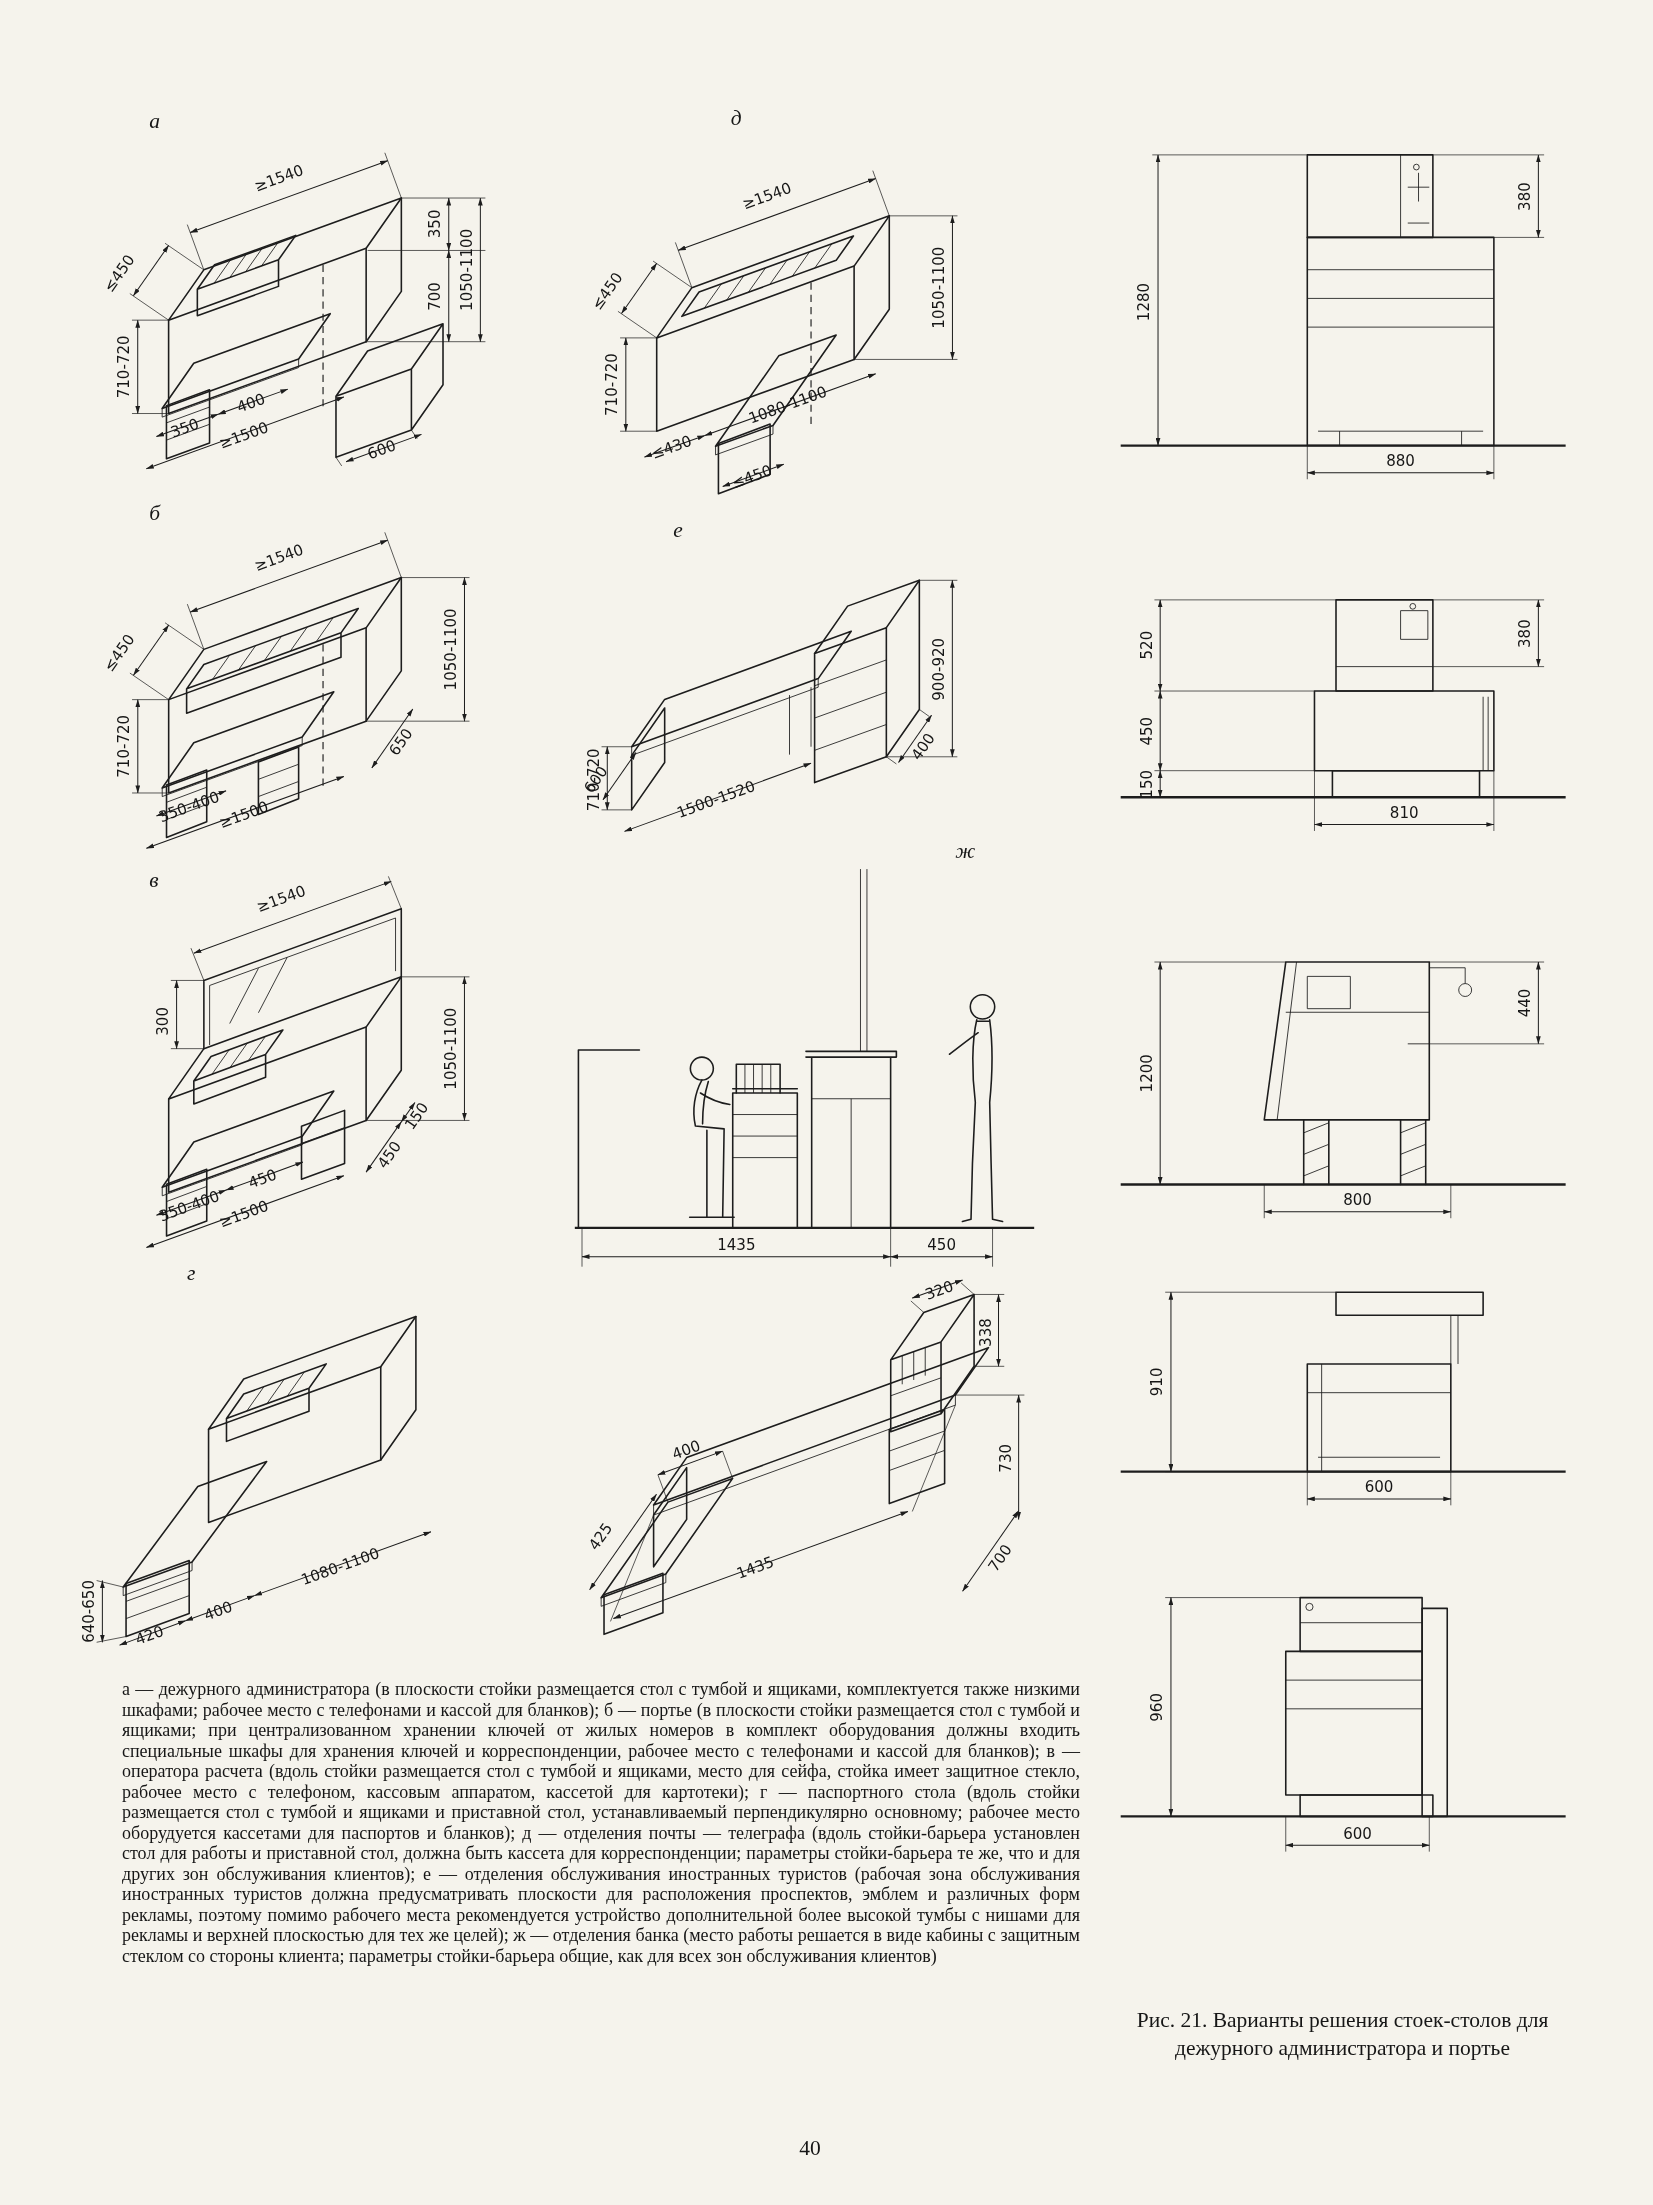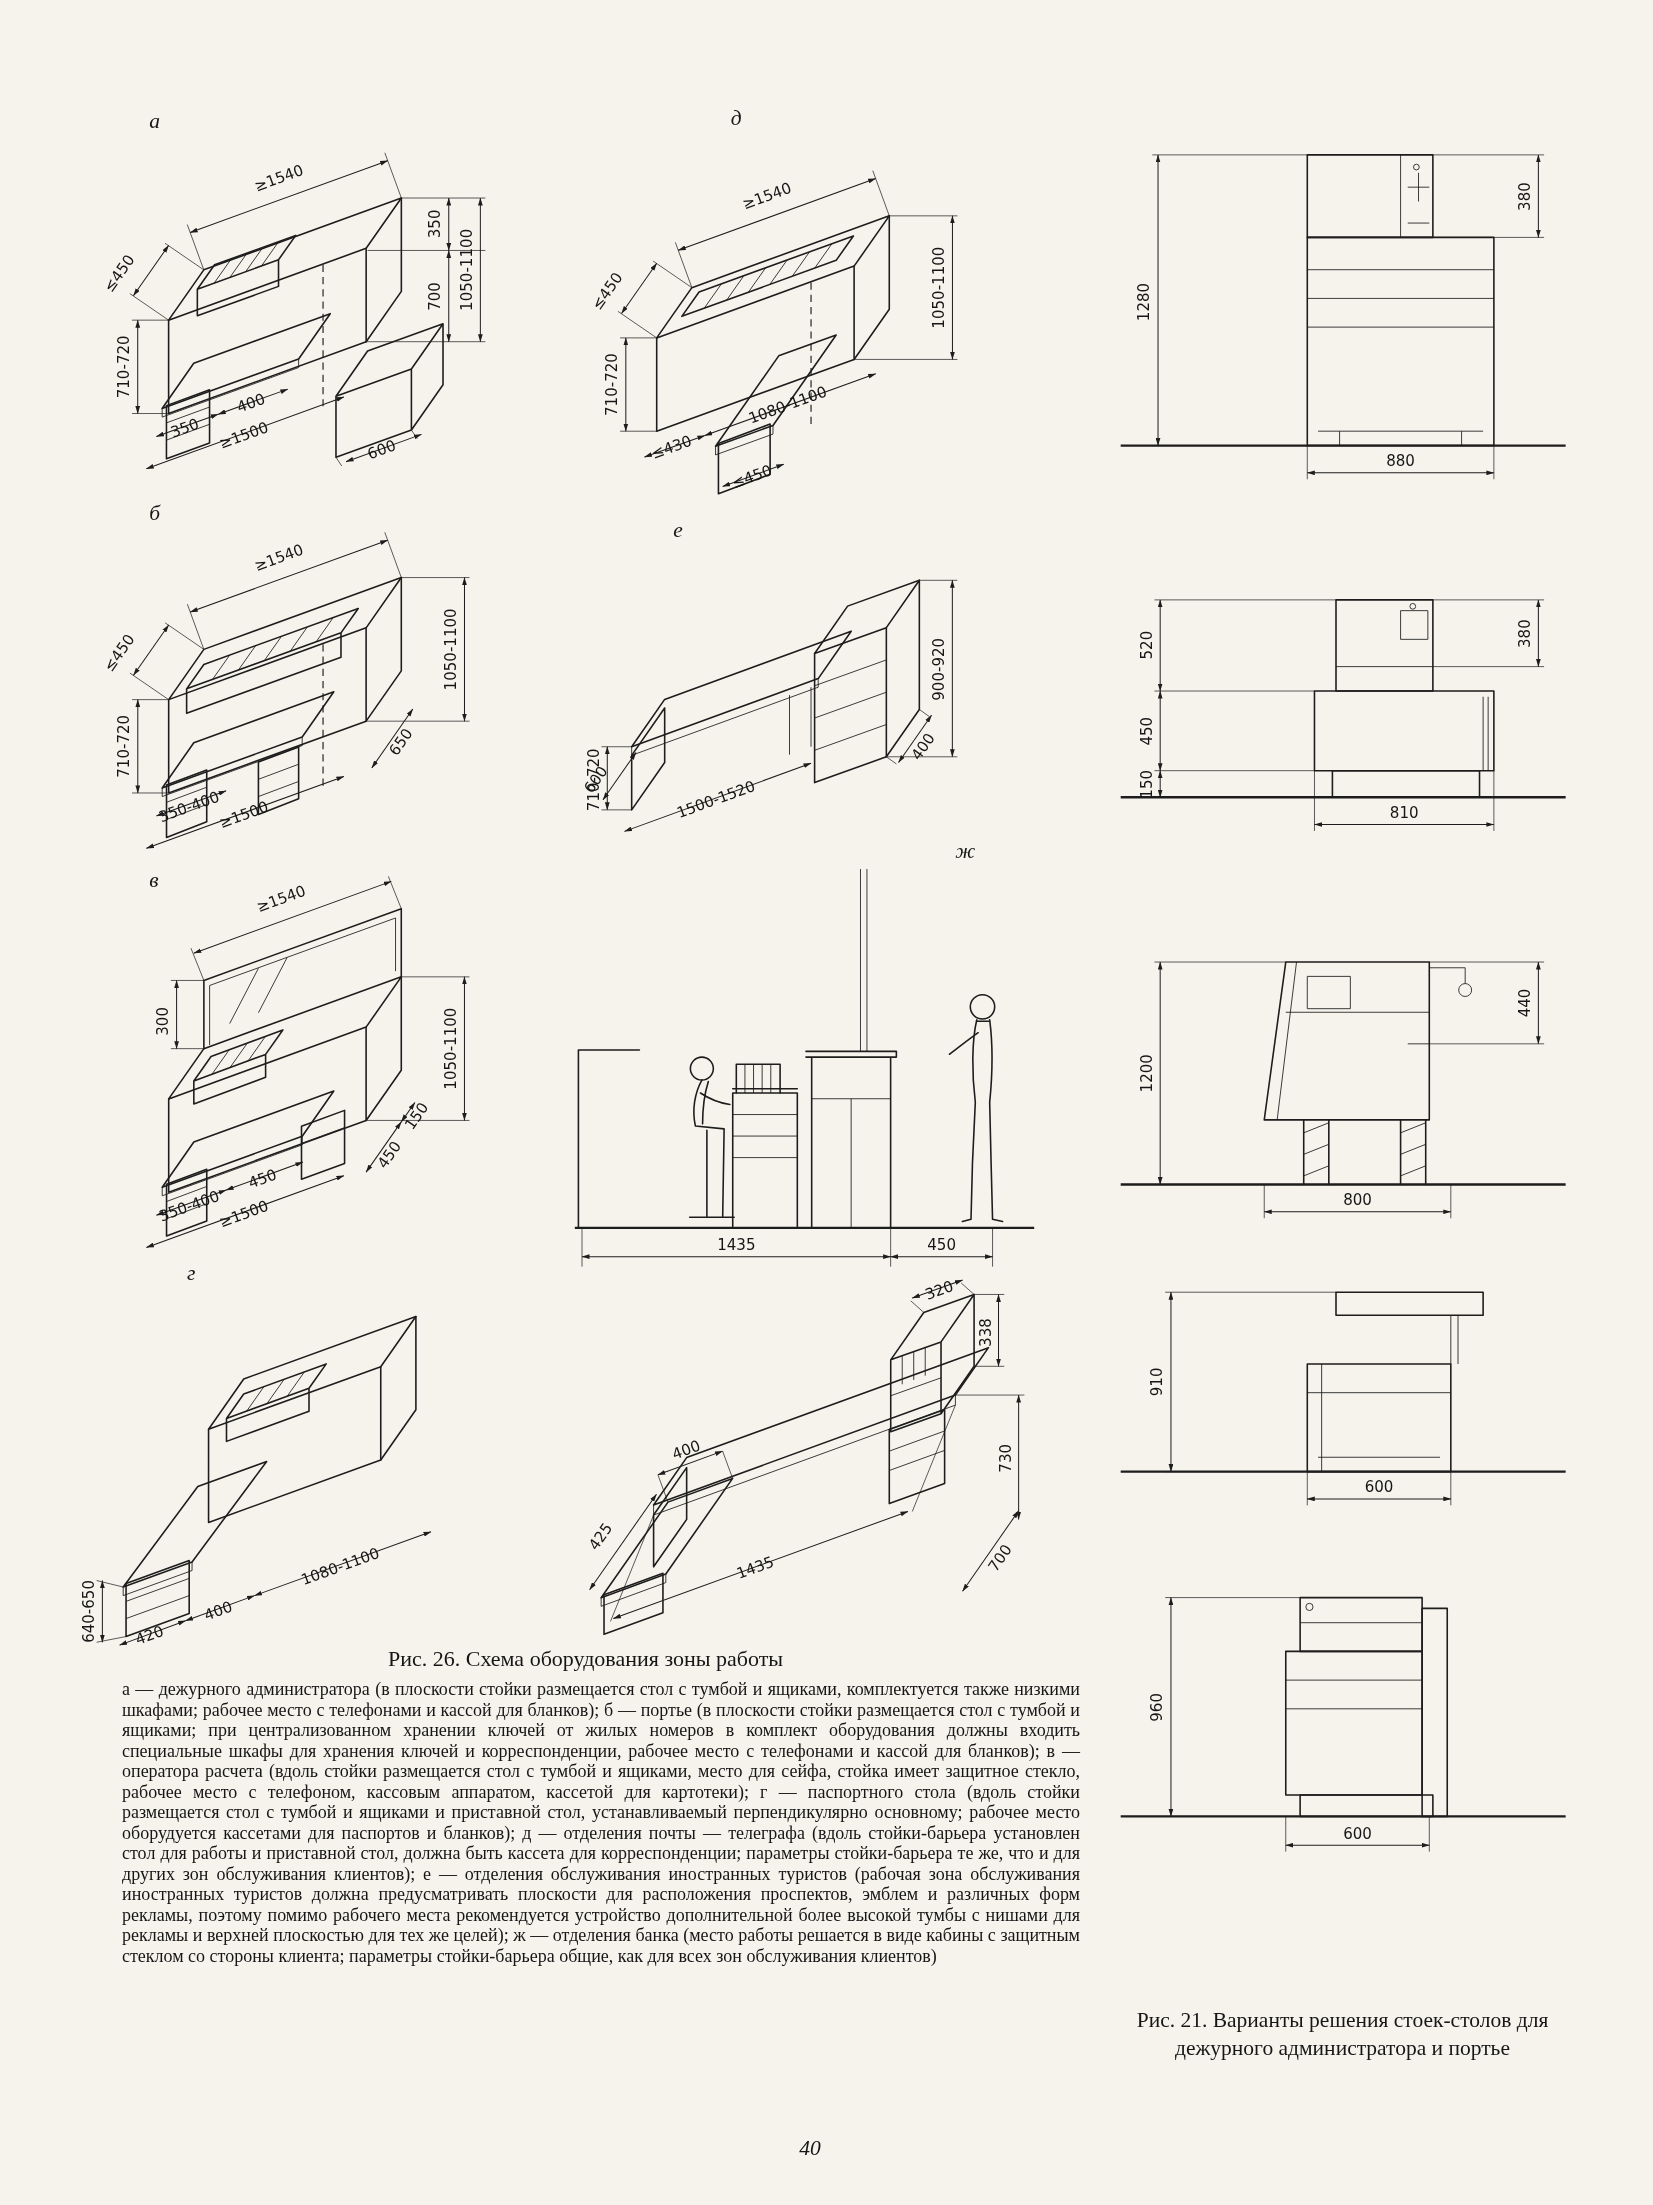--- a/index.html
+++ b/index.html
@@ -11,21 +11,21 @@
   .dimtxt{font:21px "DejaVu Sans",sans-serif;text-anchor:middle;}
   .ln{fill:none;stroke:#1d1d1d;stroke-width:2.2;stroke-linejoin:round;stroke-linecap:round;}
   .tn{fill:none;stroke:#1d1d1d;stroke-width:1.2;}
   .dsh{fill:none;stroke:#1d1d1d;stroke-width:1.6;stroke-dasharray:10 7;}
   .dim{stroke:#1d1d1d;stroke-width:1.4;fill:none;}
   .ext{stroke:#1d1d1d;stroke-width:1;fill:none;}
   .grd{fill:none;stroke:#1d1d1d;stroke-width:3.2;}
   .cap{position:absolute;text-align:center;font-size:22px;}
   .legend{position:absolute;font-size:18px;line-height:1.14;text-align:justify;margin-left:16px;}
   .cap27{position:absolute;text-align:center;font-size:21.5px;line-height:1.3;}
-  .pagenum{position:absolute;text-align:center;font-size:21.5px;width:1620px;font-style:italic;}
+  .pagenum{position:absolute;text-align:center;font-size:21.5px;width:1620px;}
 </style>
 </head>
 <body>
 
 <div class="page">
 
 <svg class="draw" style="left:86px;top:101px" width="431" height="388" viewBox="0 0 600 540">
   <defs>
         <marker id="mA" viewBox="0 0 10 6" refX="9.5" refY="3" markerWidth="11" markerHeight="7" orient="auto-start-reverse" markerUnits="userSpaceOnUse">
           <path d="M0 0L10 3L0 6Z" fill="#1d1d1d"></path>
@@ -419,21 +419,20 @@
   <path class="tn" d="M270,170 L460,170 M270,210 L460,210"></path>
   <path class="ln" d="M290,330 L475,330 L475,360 L290,360 Z"></path>
   <path class="ext" d="M290,55 L102,55 M270,360 L102,360"></path>
   <line class="dim" x1="110" y1="55" x2="110" y2="360" marker-start="url(#m5)" marker-end="url(#m5)"></line>
   <text class="dimtxt" transform="translate(98,208) rotate(-90)">960</text>
   <path class="ext" d="M270,360 L270,409 M470,360 L470,409"></path>
   <line class="dim" x1="270" y1="400" x2="470" y2="400" marker-start="url(#m5)" marker-end="url(#m5)"></line>
   <text class="dimtxt" x="370" y="391">600</text>
 </svg>
 
-<div class="cap" style="left:108px;top:1646px;width:955px">Рис. 26. Схема оборудования зоны работы</div>
 
 <div class="legend" style="left:106px;top:1679px;width:958px">а — дежурного администратора (в плоскости стойки размещается стол с тумбой и ящиками, комплектуется также низкими шкафами; рабочее место с телефонами и кассой для бланков); б — портье (в плоскости стойки размещается стол с тумбой и ящиками; при централизованном хранении ключей от жилых номеров в комплект оборудования должны входить специальные шкафы для хранения ключей и корреспонденции, рабочее место с телефонами и кассой для бланков); в — оператора расчета (вдоль стойки размещается стол с тумбой и ящиками, место для сейфа, стойка имеет защитное стекло, рабочее место с телефоном, кассовым аппаратом, кассетой для картотеки); г — паспортного стола (вдоль стойки размещается стол с тумбой и ящиками и приставной стол, устанавливаемый перпендикулярно основному; рабочее место оборудуется кассетами для паспортов и бланков); д — отделения почты — телеграфа (вдоль стойки-барьера установлен стол для работы и приставной стол, должна быть кассета для корреспонденции; параметры стойки-барьера те же, что и для других зон обслуживания клиентов); е — отделения обслуживания иностранных туристов (рабочая зона обслуживания иностранных туристов должна предусматривать плоскости для расположения проспектов, эмблем и различных форм рекламы, поэтому помимо рабочего места рекомендуется устройство дополнительной более высокой тумбы с нишами для рекламы и верхней плоскостью для тех же целей); ж — отделения банка (место работы решается в виде кабины с защитным стеклом со стороны клиента; параметры стойки-барьера общие, как для всех зон обслуживания клиентов)</div>
 
 <div class="cap27" style="left:1109px;top:2007px;width:467px">Рис. 21. Варианты решения стоек-столов для дежурного администратора и портье</div>
 
 <div class="pagenum" style="top:2136px;left:0">40</div>
 
 </div>
 
 

